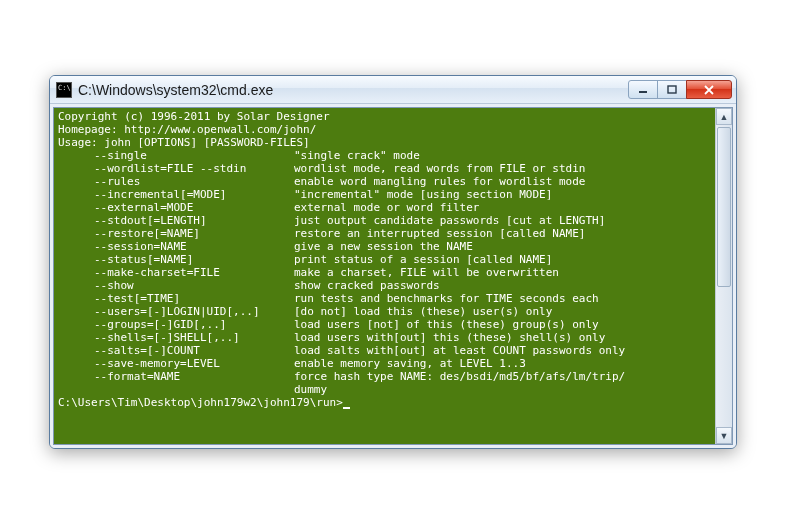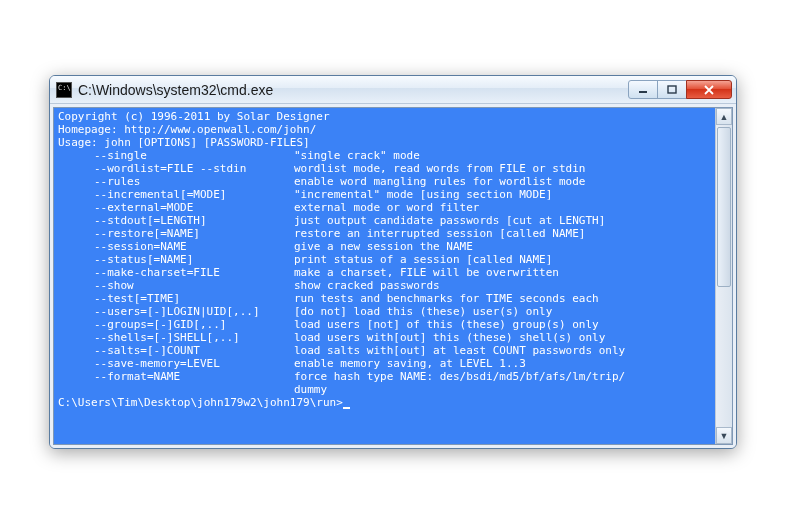--- a/index.html
+++ b/index.html
@@ -87,21 +87,21 @@
     }
     .term-wrap {
       flex: 1;
       display: flex;
       border: 1px solid #7f98b5;
       background: #000;
       position: relative;
     }
     .terminal {
       flex: 1;
-      background: #3b82f6;
+      background: #4d7c0f;
       color: #fff;
       font-family: "Lucida Console", Consolas, monospace;
       font-size: 11px;
       line-height: 13px;
       padding: 2px 2px 2px 4px;
       white-space: pre;
       overflow: hidden;
     }
     .terminal .opt-line { display: block; }
     .terminal .opt-flag { display: inline-block; width: 200px; margin-left: 36px; }

